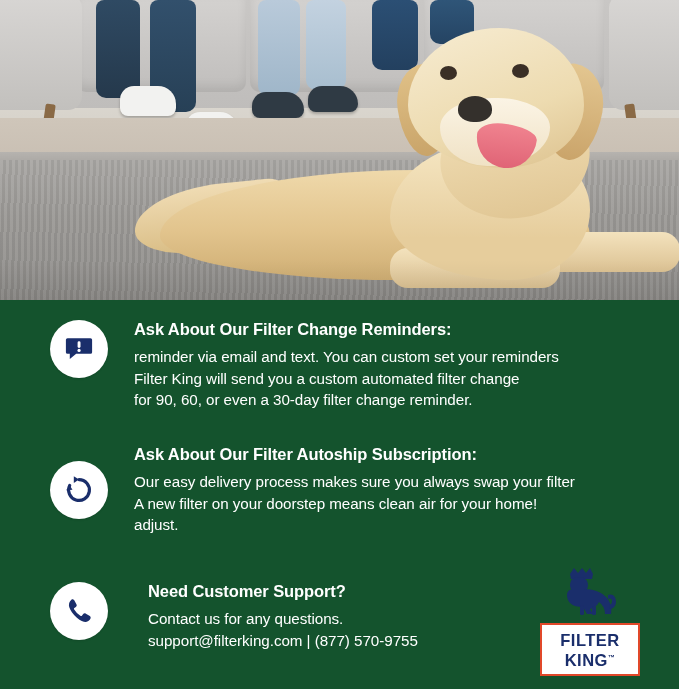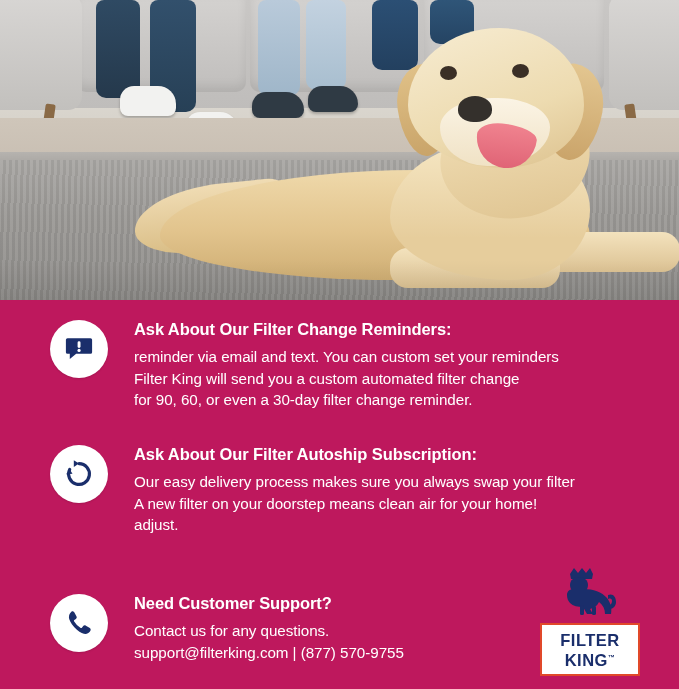--- a/index.html
+++ b/index.html
@@ -141,21 +141,21 @@
   .photo-shadow {
     position:absolute; left:0; bottom:0; width:679px; height:40px;
     background: linear-gradient(180deg, rgba(0,0,0,0) 0%, rgba(0,0,0,.07) 100%);
   }
 
   
   .panel {
     position: absolute;
     left: 0; top: 300px;
     width: 679px; height: 389px;
-    background: #be185d;
+    background: #14532d;
     color: #ffffff;
   }
   .block {
     position: absolute;
     display: flex;
     align-items: flex-start;
   }
   .icon-circle {
     width: 58px; height: 58px;
     background: #ffffff;
@@ -176,22 +176,22 @@
   .b-line {
     font-size: 15.2px;
     line-height: 21.5px;
     color: #ffffff;
     margin: 0;
     letter-spacing: -0.05px;
   }
 
   
   #block-reminders { left: 50px; top: 20px; width: 580px; }
-  #block-autoship  { left: 50px; top: 145px; width: 580px; }
-  #block-support   { left: 50px; top: 294px; width: 420px; }
+  #block-autoship  { left: 50px; top: 145px; width: 580px; align-items: center; }
+  #block-support   { left: 50px; top: 282px; width: 420px; gap: 14px; }
 
   
   .logo {
     position: absolute;
     left: 540px; top: 265px;
     width: 100px;
   }
   .logo-lion { position:relative; height:58px; width:100px; }
   .logo-box {
     border: 2.5px solid #e1482a;

